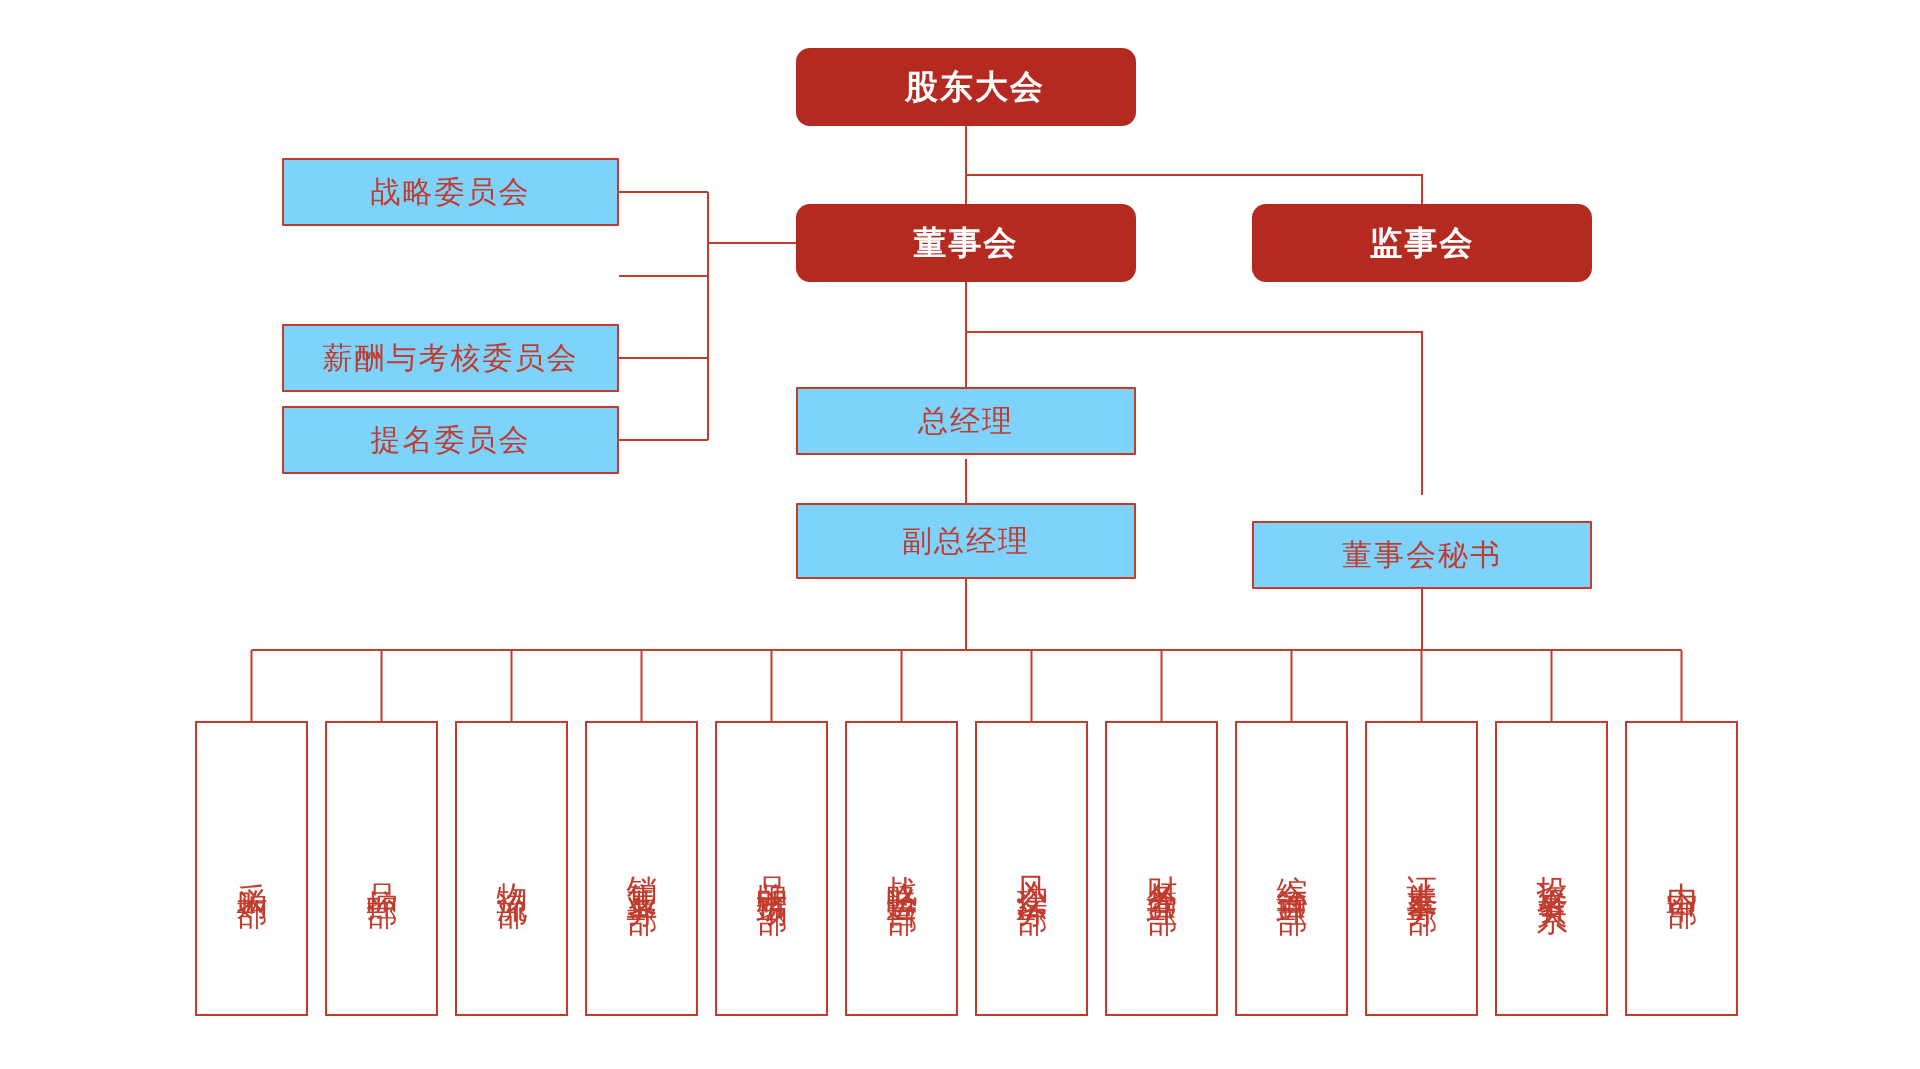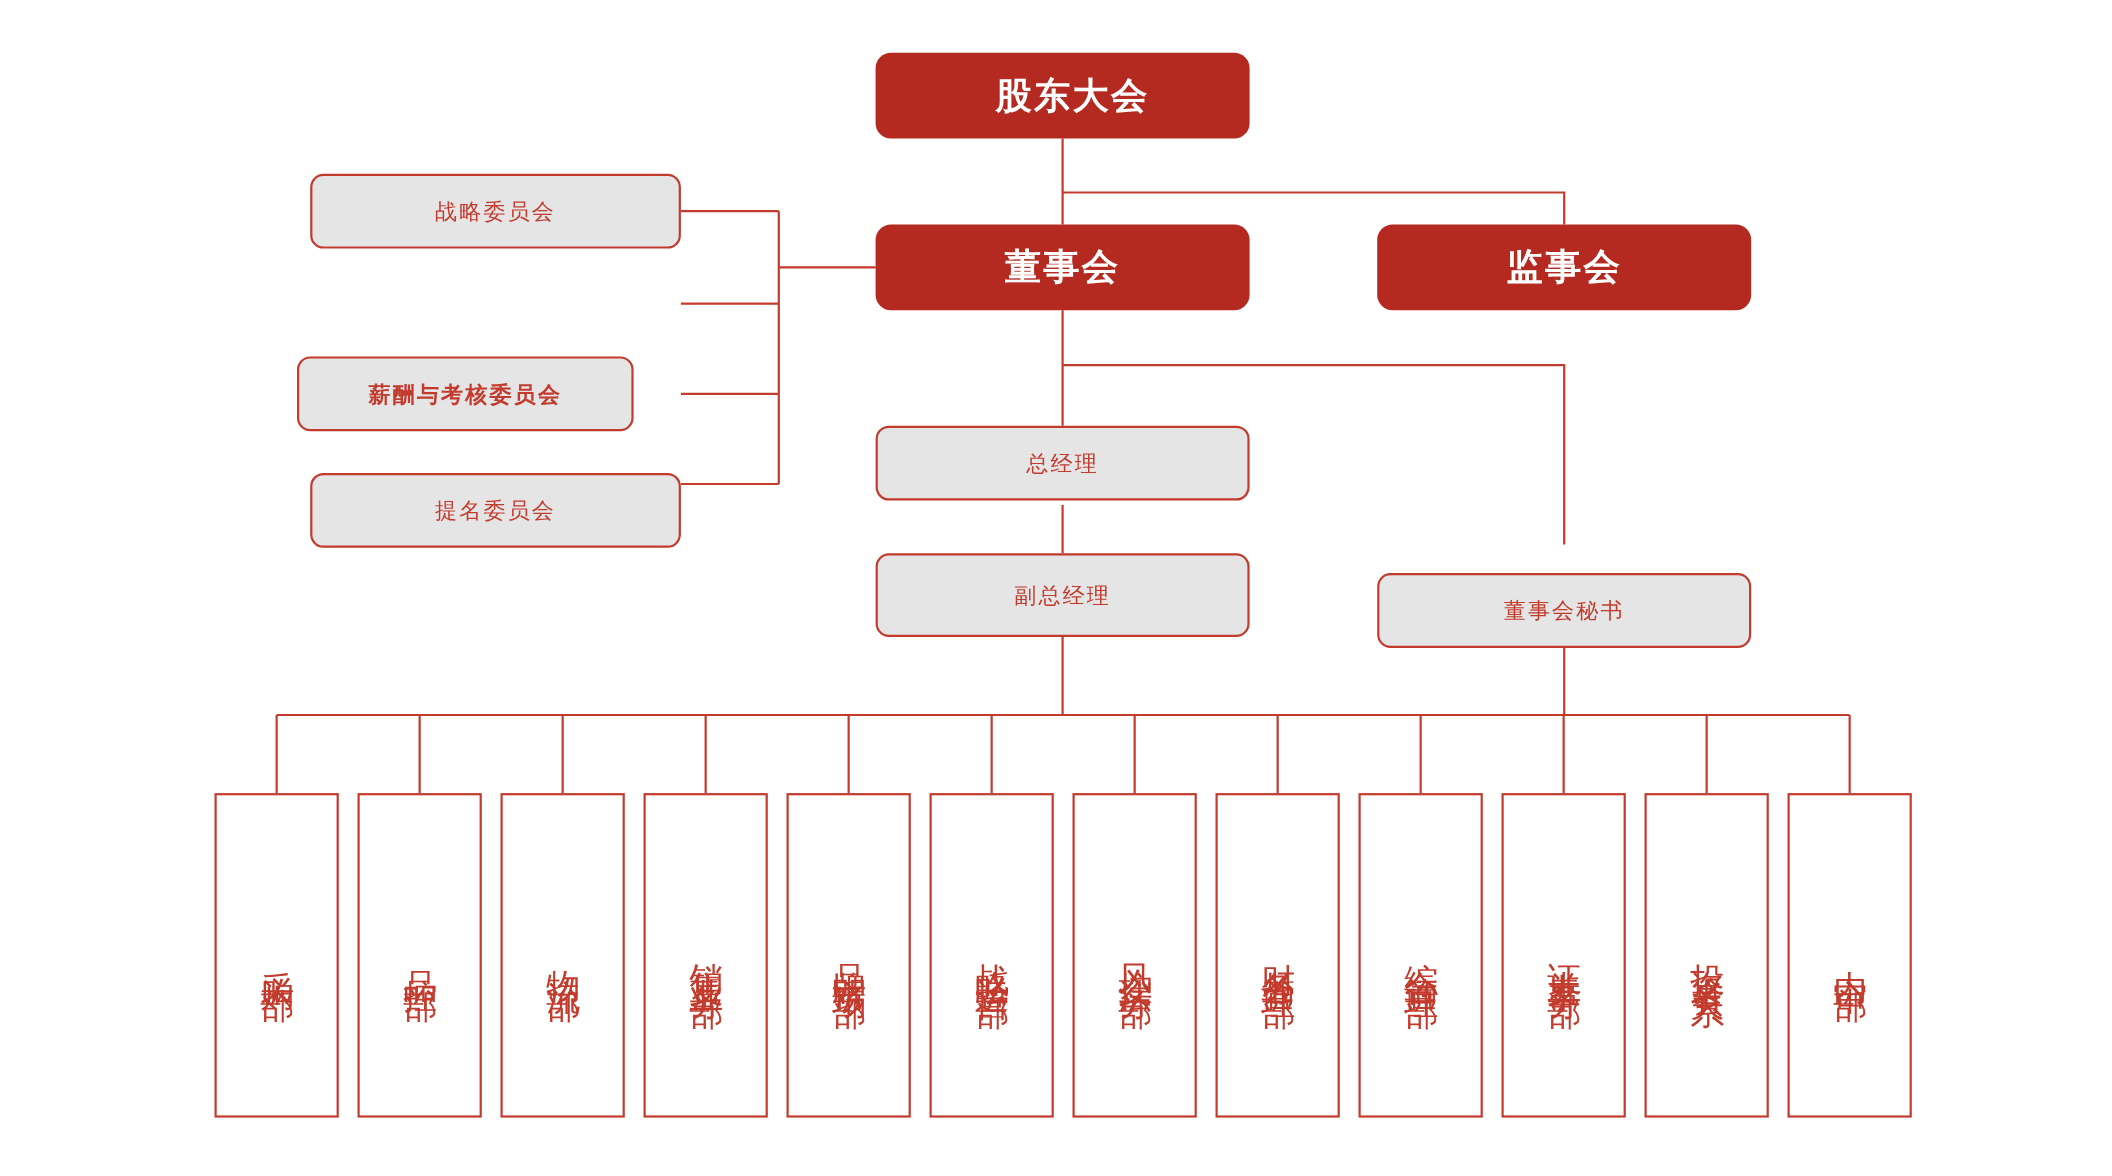--- a/index.html
+++ b/index.html
@@ -10,37 +10,37 @@
   .wires{position:absolute;left:0;top:0;width:1920px;height:1069px;z-index:0;}
   .node{
     position:absolute;z-index:1;display:flex;align-items:center;justify-content:center;
     box-sizing:border-box;text-align:center;white-space:nowrap;
   }
   .filled{
     background:#b52a20;color:#ffffff;border-radius:14px;
     font-size:33px;font-weight:bold;letter-spacing:2px;
   }
   .outline{
-    background:#e5e5e5;color:#c23b2d;border:2px solid #c23b2d;border-radius:12px;
-    font-size:20px;letter-spacing:2px;
+    background:#7dd3fc;color:#c23b2d;border:2px solid #c23b2d;border-radius:1px;
+    font-size:30px;letter-spacing:2px;
   }
   .dept{
     position:absolute;z-index:1;display:flex;align-items:center;justify-content:center;
     box-sizing:border-box;background:#ffffff;border:2px solid #c23b2d;color:#c23b2d;
     font-size:31px;writing-mode:vertical-rl;text-orientation:upright;letter-spacing:7px;
   }
   
   #n-shareholders{left:796px;top:48px;width:340px;height:78px;padding-left:18px;}
   #n-board{left:796px;top:204px;width:340px;height:78px;}
   #n-supervisory{left:1252px;top:204px;width:340px;height:78px;}
   
   #c0{left:282px;top:158px;width:337px;height:68px;}
   #c1{left:282px;top:242px;width:337px;height:68px;}
-  #c2{left:270px;top:324px;width:306px;height:68px;font-weight:bold;}
-  #c3{left:282px;top:406px;width:337px;height:68px;margin-top:24px;}
+  #c2{left:282px;top:324px;width:337px;height:68px;}
+  #c3{left:282px;top:406px;width:337px;height:68px;}
   
   #n-gm{left:796px;top:387px;width:340px;height:68px;}
   #n-dgm{left:796px;top:503px;width:340px;height:76px;}
   #n-sec{left:1252px;top:495px;width:340px;height:68px;margin-top:26px;}
   
   #d0{left:195px;}  #d1{left:325px;}  #d2{left:455px;}  #d3{left:585px;}
   #d4{left:715px;}  #d5{left:845px;}  #d6{left:975px;}  #d7{left:1105px;}
   #d8{left:1235px;} #d9{left:1365px;} #d10{left:1495px;} #d11{left:1625px;}
   .dept{top:721px;width:113px;height:295px;}
 </style>

